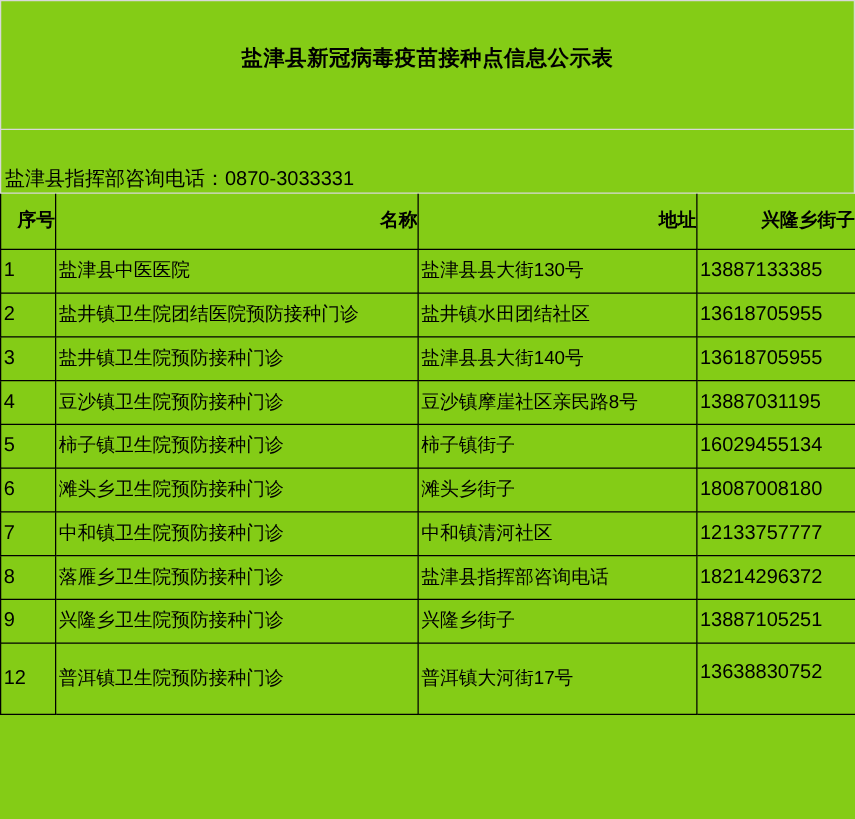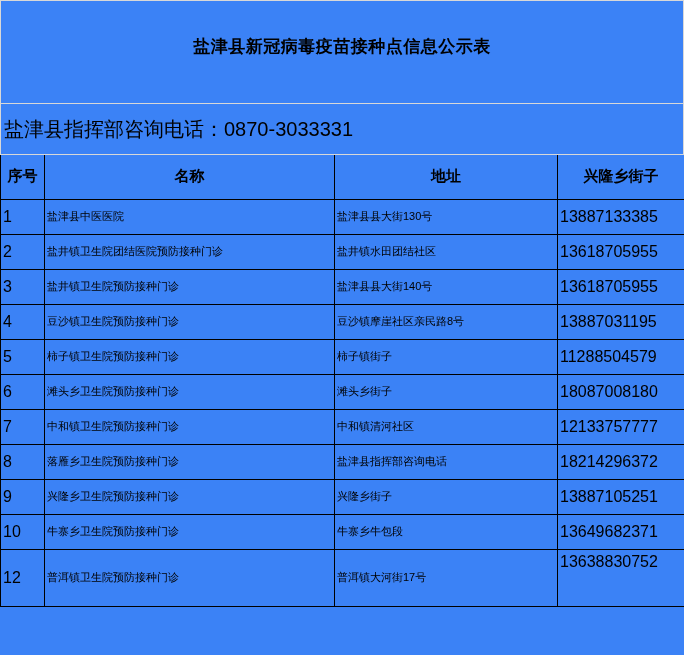--- a/index.html
+++ b/index.html
@@ -4,21 +4,21 @@
 <style>
   * { box-sizing: border-box; margin: 0; padding: 0; }
   body {
     font-family: "Liberation Sans", "DejaVu Sans", sans-serif;
     background: #ffffff;
     color: #000000;
   }
   .page {
     width: 684px;
     height: 655px;
-    background: #3b82f6;
+    background: #84cc16;
     overflow: hidden;
   }
   .title-block {
     height: 104px;
     border-top: 1px solid #d8d8d8;
     border-left: 1px solid #d8d8d8;
     border-right: 1px solid #d8d8d8;
     border-bottom: 1px solid #d8d8d8;
     display: flex;
     align-items: center;
@@ -29,58 +29,58 @@
     font-weight: bold;
     letter-spacing: 0.5px;
     transform: translateY(-6px);
   }
   .subtitle-block {
     height: 51px;
     border-left: 1px solid #d8d8d8;
     border-right: 1px solid #d8d8d8;
     border-bottom: 1px solid #d8d8d8;
     display: flex;
-    align-items: center;
+    align-items: flex-end;
     padding-left: 3px;
-    font-size: 20px;
+    font-size: 16px;
   }
   table.sites {
     width: 684px;
     border-collapse: collapse;
     table-layout: fixed;
   }
   table.sites th,
   table.sites td {
     border: 1px solid #000000;
     overflow: hidden;
     white-space: nowrap;
   }
   table.sites th {
     height: 44px;
     font-size: 15px;
     font-weight: bold;
-    text-align: center;
+    text-align: right;
     border-top: none;
     vertical-align: middle;
   }
   table.sites td {
     height: 35px;
-    font-size: 11px;
+    font-size: 15px;
     padding: 0 2px;
     text-align: left;
     vertical-align: middle;
   }
   table.sites td.num,
   table.sites td.phone {
     font-size: 16px;
   }
   table.sites tr.tall td { height: 57px; }
   table.sites td.v-top {
     vertical-align: top;
-    padding-top: 3px;
+    padding-top: 14px;
   }
 </style>
 </head>
 <body>
 
 <div class="page">
 
   <div class="title-block">
     <h1>盐津县新冠病毒疫苗接种点信息公示表</h1>
   </div>
@@ -126,21 +126,21 @@
       <tr>
         <td class="num">4</td>
         <td>豆沙镇卫生院预防接种门诊</td>
         <td>豆沙镇摩崖社区亲民路8号</td>
         <td class="phone">13887031195</td>
       </tr>
       <tr>
         <td class="num">5</td>
         <td>柿子镇卫生院预防接种门诊</td>
         <td>柿子镇街子</td>
-        <td class="phone">11288504579</td>
+        <td class="phone">16029455134</td>
       </tr>
       <tr>
         <td class="num">6</td>
         <td>滩头乡卫生院预防接种门诊</td>
         <td>滩头乡街子</td>
         <td class="phone">18087008180</td>
       </tr>
       <tr>
         <td class="num">7</td>
         <td>中和镇卫生院预防接种门诊</td>
@@ -152,26 +152,20 @@
         <td>落雁乡卫生院预防接种门诊</td>
         <td>盐津县指挥部咨询电话</td>
         <td class="phone">18214296372</td>
       </tr>
       <tr>
         <td class="num">9</td>
         <td>兴隆乡卫生院预防接种门诊</td>
         <td>兴隆乡街子</td>
         <td class="phone">13887105251</td>
       </tr>
-      <tr>
-        <td class="num">10</td>
-        <td>牛寨乡卫生院预防接种门诊</td>
-        <td>牛寨乡牛包段</td>
-        <td class="phone">13649682371</td>
-      </tr>
       <tr class="tall">
         <td class="num">12</td>
         <td>普洱镇卫生院预防接种门诊</td>
         <td>普洱镇大河街17号</td>
         <td class="phone v-top">13638830752</td>
       </tr>
     </tbody>
   </table>
 
 </div>

